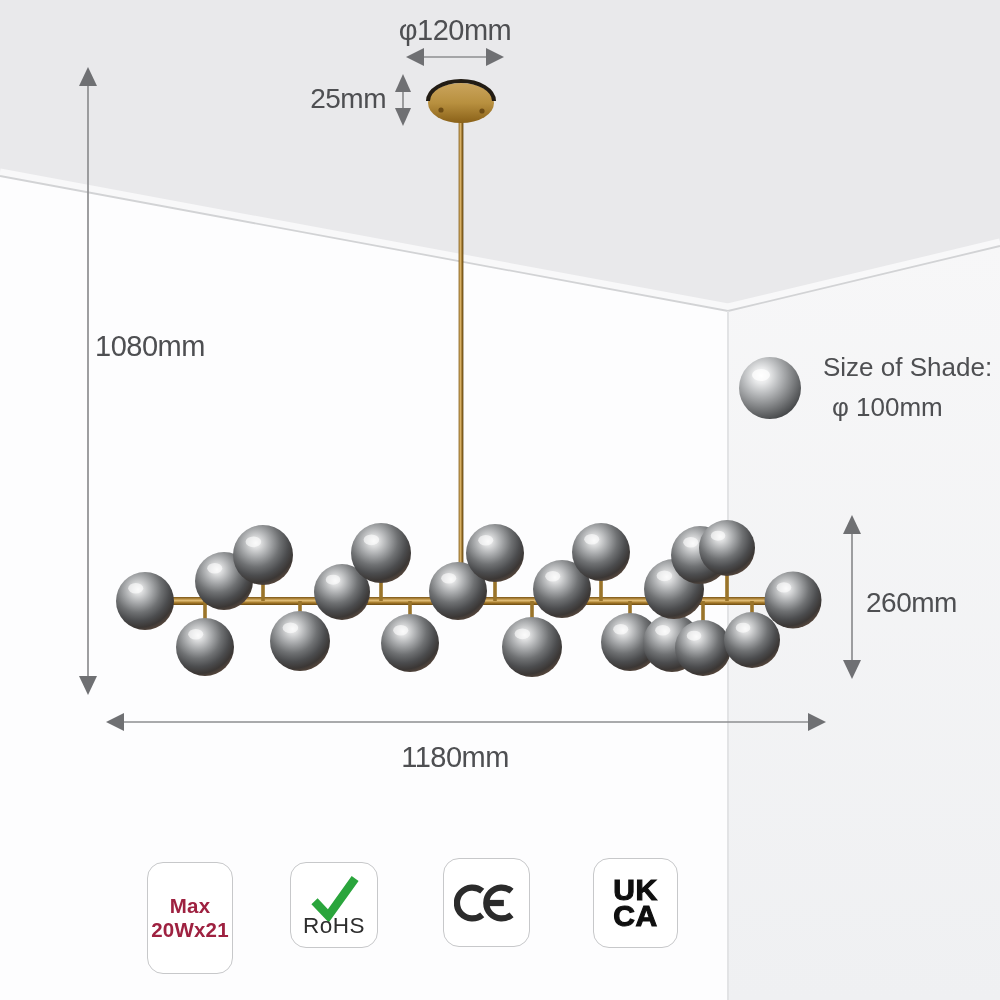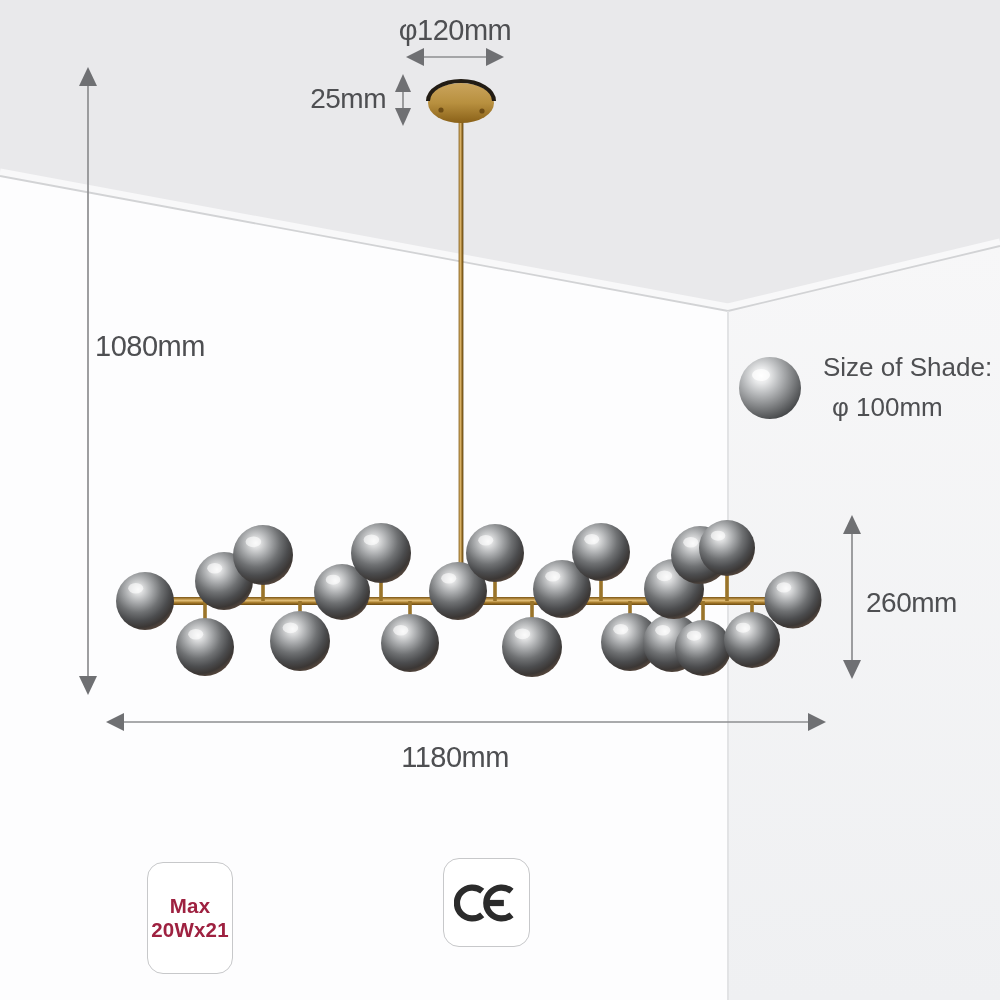--- a/index.html
+++ b/index.html
@@ -198,24 +198,35 @@
     </g>
   </svg>
 
   <div class="badges">
 
     <div class="badge" style="left:147px;top:862px;width:86px;height:112px;">
       <div class="max-text">Max</div>
       <div class="max-text">20Wx21</div>
     </div>
 
+    <div class="badge" style="left:290px;top:862px;width:88px;height:86px;">
+      <svg width="62" height="52" viewBox="0 0 76 64">
+        <polyline points="14,36 31,54 64,8" fill="none" stroke="#ffffff" stroke-width="18"></polyline>
+        <polyline points="14,36 31,54 64,8" fill="none" stroke="#2aa53c" stroke-width="10.5"></polyline>
+      </svg>
+      <div class="rohs-label">RoHS</div>
+    </div>
 
     <div class="badge" style="left:443px;top:858px;width:87px;height:89px;" aria-label="CE">
       <svg width="66" height="46" viewBox="0 0 90 60">
         <path d="M38.5,13.9 A21,21 0 1 0 38.5,46.1" fill="none" stroke="#2b2b2b" stroke-width="8.5"></path>
         <path d="M78.5,13.9 A21,21 0 1 0 78.5,46.1" fill="none" stroke="#2b2b2b" stroke-width="8.5"></path>
         <line x1="45" y1="30" x2="68" y2="30" stroke="#2b2b2b" stroke-width="8.5"></line>
       </svg>
     </div>
 
+    <div class="badge" style="left:593px;top:858px;width:85px;height:90px;">
+      <div class="ukca-line">UK</div>
+      <div class="ukca-line">CA</div>
+    </div>
 
   </div>
 </div>
 
 </body></html>

